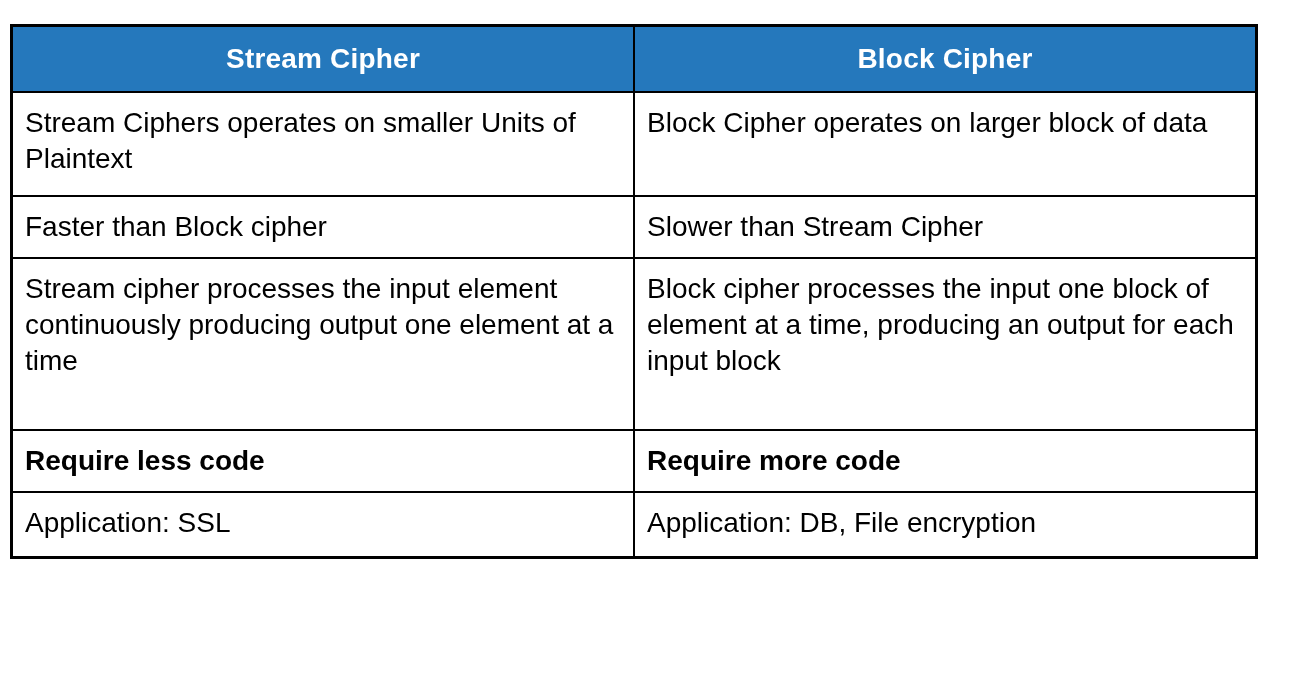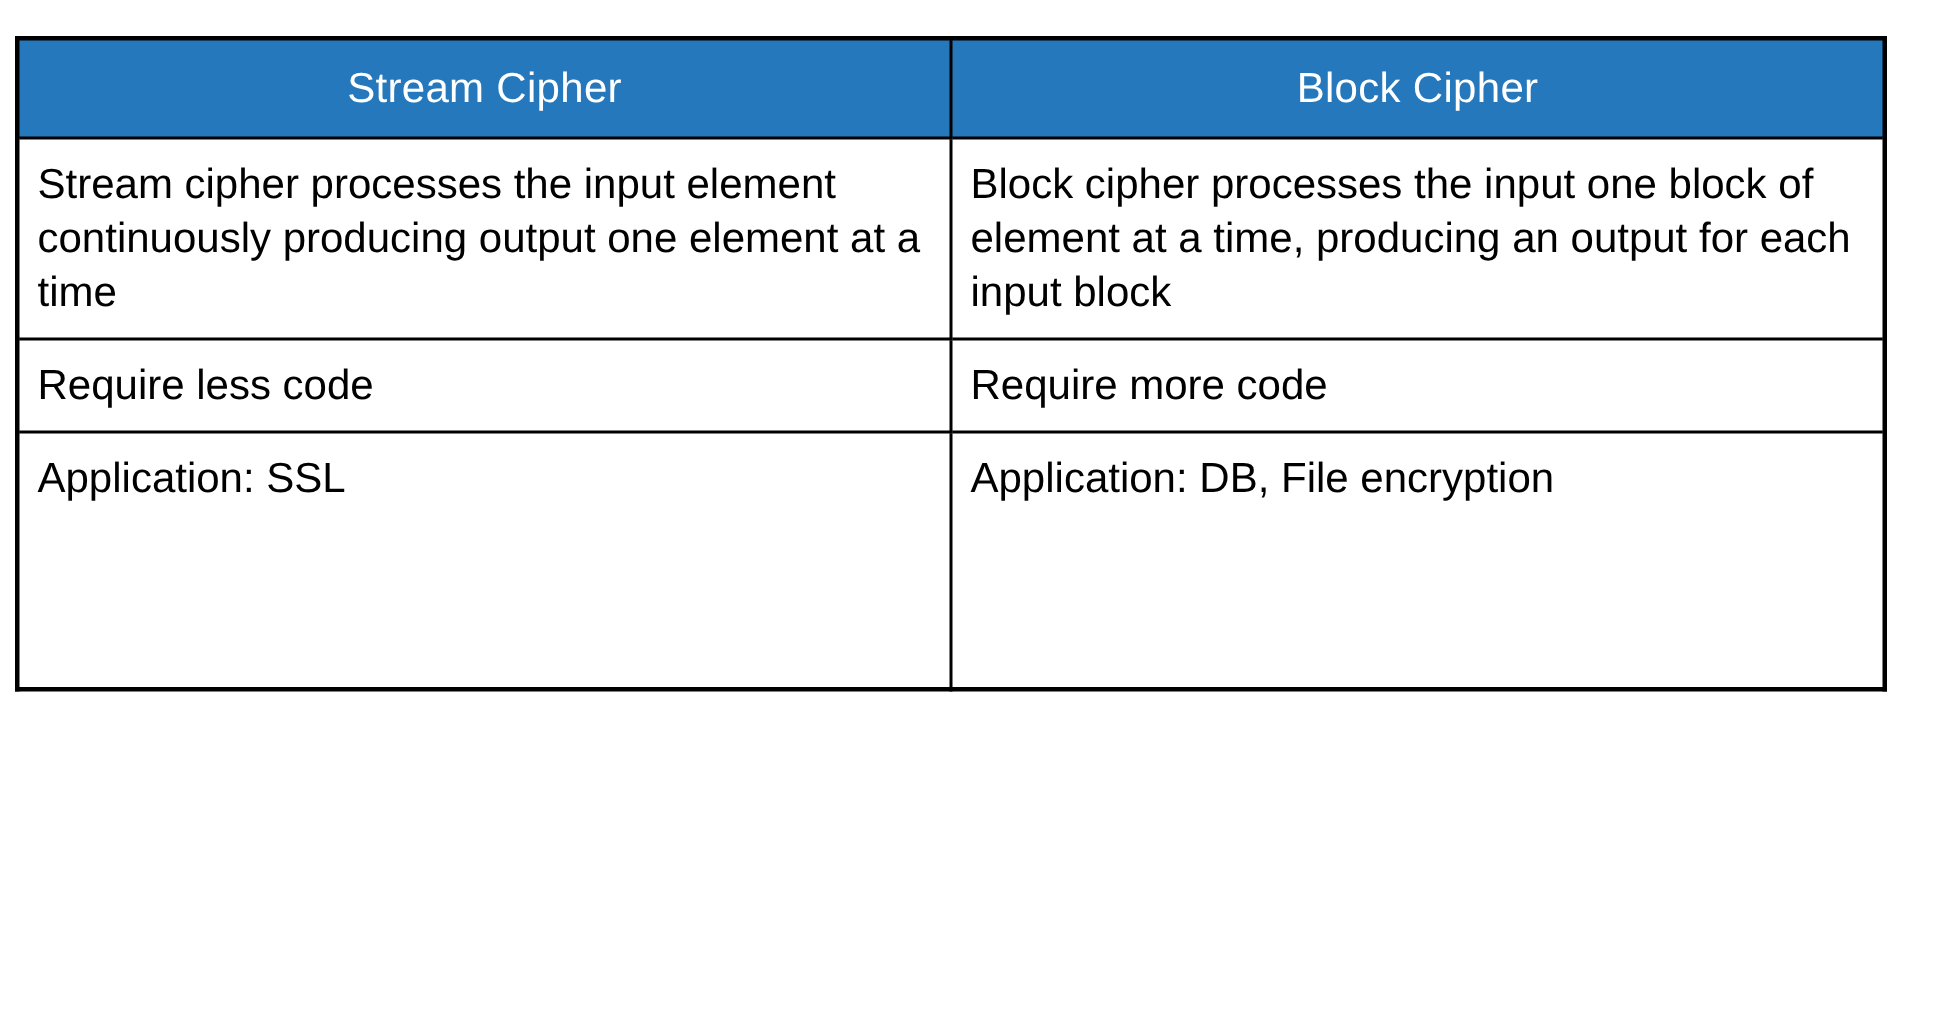--- a/index.html
+++ b/index.html
@@ -27,21 +27,21 @@
   table.cipher-table th,
   table.cipher-table td {
     border: 2px solid var(--border-color, #000000);
     width: 50%;
     box-sizing: border-box;
   }
   table.cipher-table th {
     background: var(--header-bg, #2578bc);
     color: var(--header-text, #ffffff);
     font-size: 28px;
-    font-weight: 400;
+    font-weight: 700;
     height: 66px;
     text-align: center;
     vertical-align: middle;
     letter-spacing: 0.2px;
   }
   table.cipher-table td {
     color: var(--body-text, #000000);
     font-size: 28px;
     line-height: 36px;
     font-weight: 400;
@@ -64,20 +64,28 @@
 <div class="page">
   <table class="cipher-table">
     <thead>
       <tr>
         <th>Stream Cipher</th>
         <th>Block Cipher</th>
       </tr>
     </thead>
     <tbody>
       <tr>
+        <td>Stream Ciphers operates on smaller Units of Plaintext</td>
+        <td>Block Cipher operates on larger block of data</td>
+      </tr>
+      <tr>
+        <td>Faster than Block cipher</td>
+        <td>Slower than Stream Cipher</td>
+      </tr>
+      <tr>
         <td>Stream cipher processes the input element continuously producing output one element at a time</td>
         <td>Block cipher processes the input one block of element at a time, producing an output for each input block</td>
       </tr>
       <tr>
         <td>Require less code</td>
         <td>Require more code</td>
       </tr>
       <tr>
         <td>Application: SSL</td>
         <td>Application: DB, File encryption</td>

